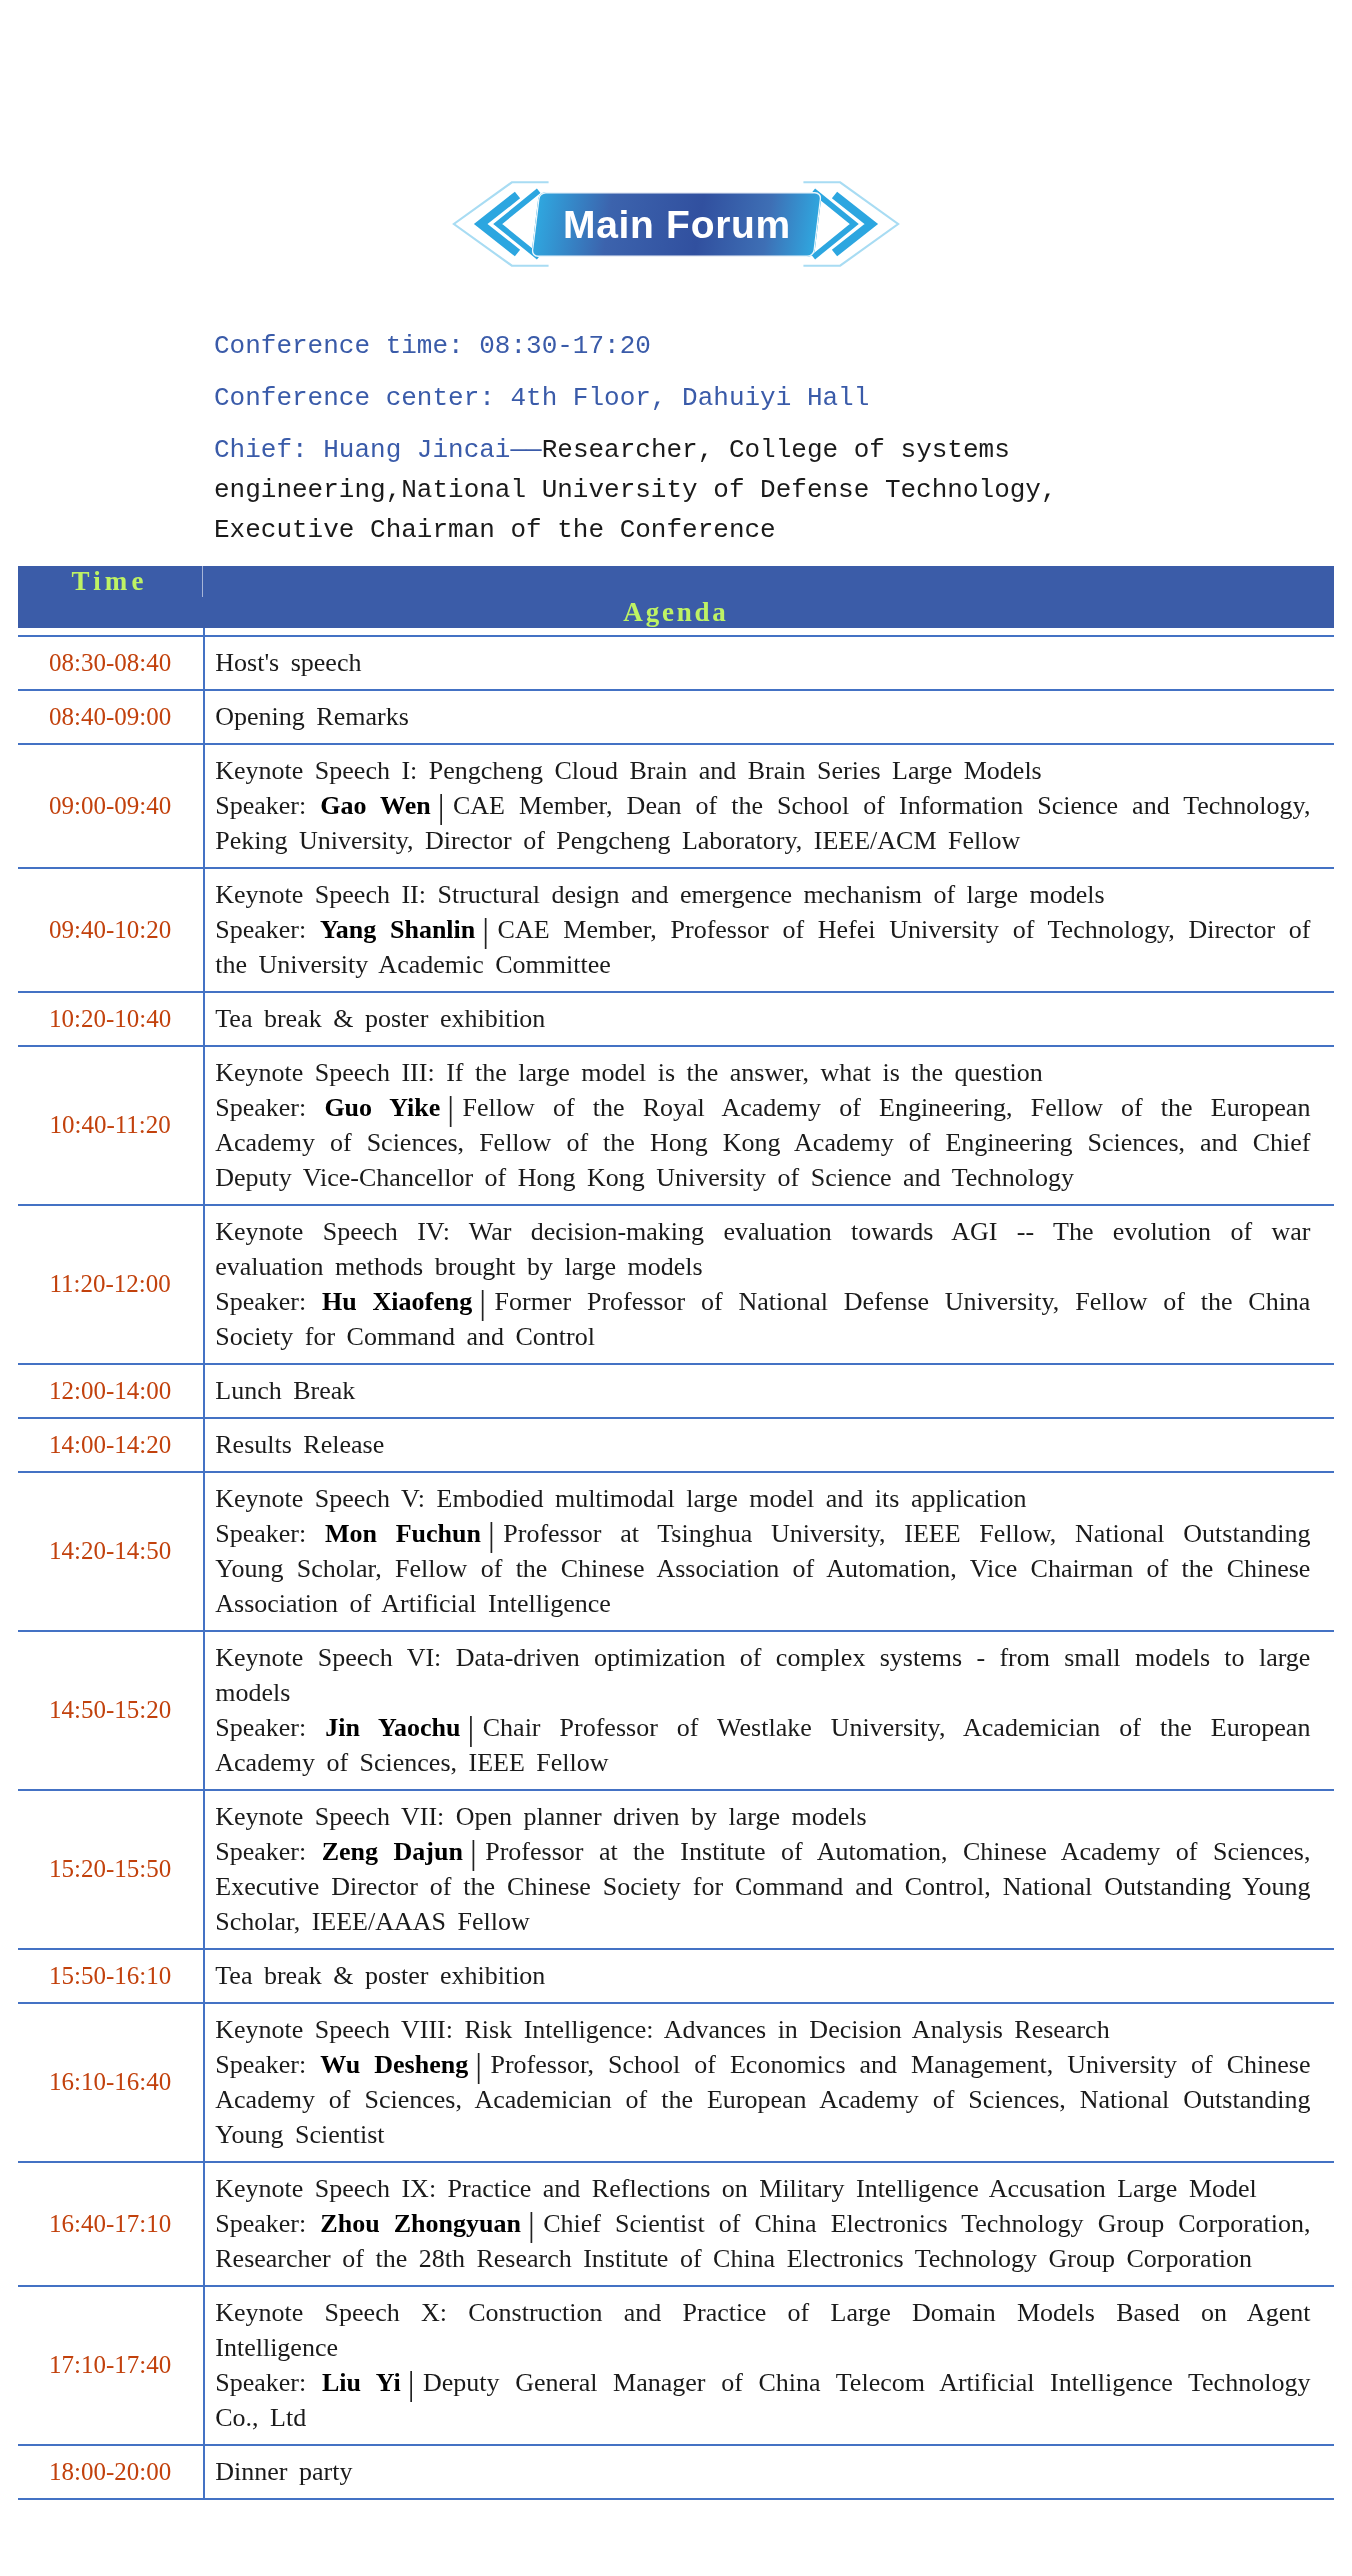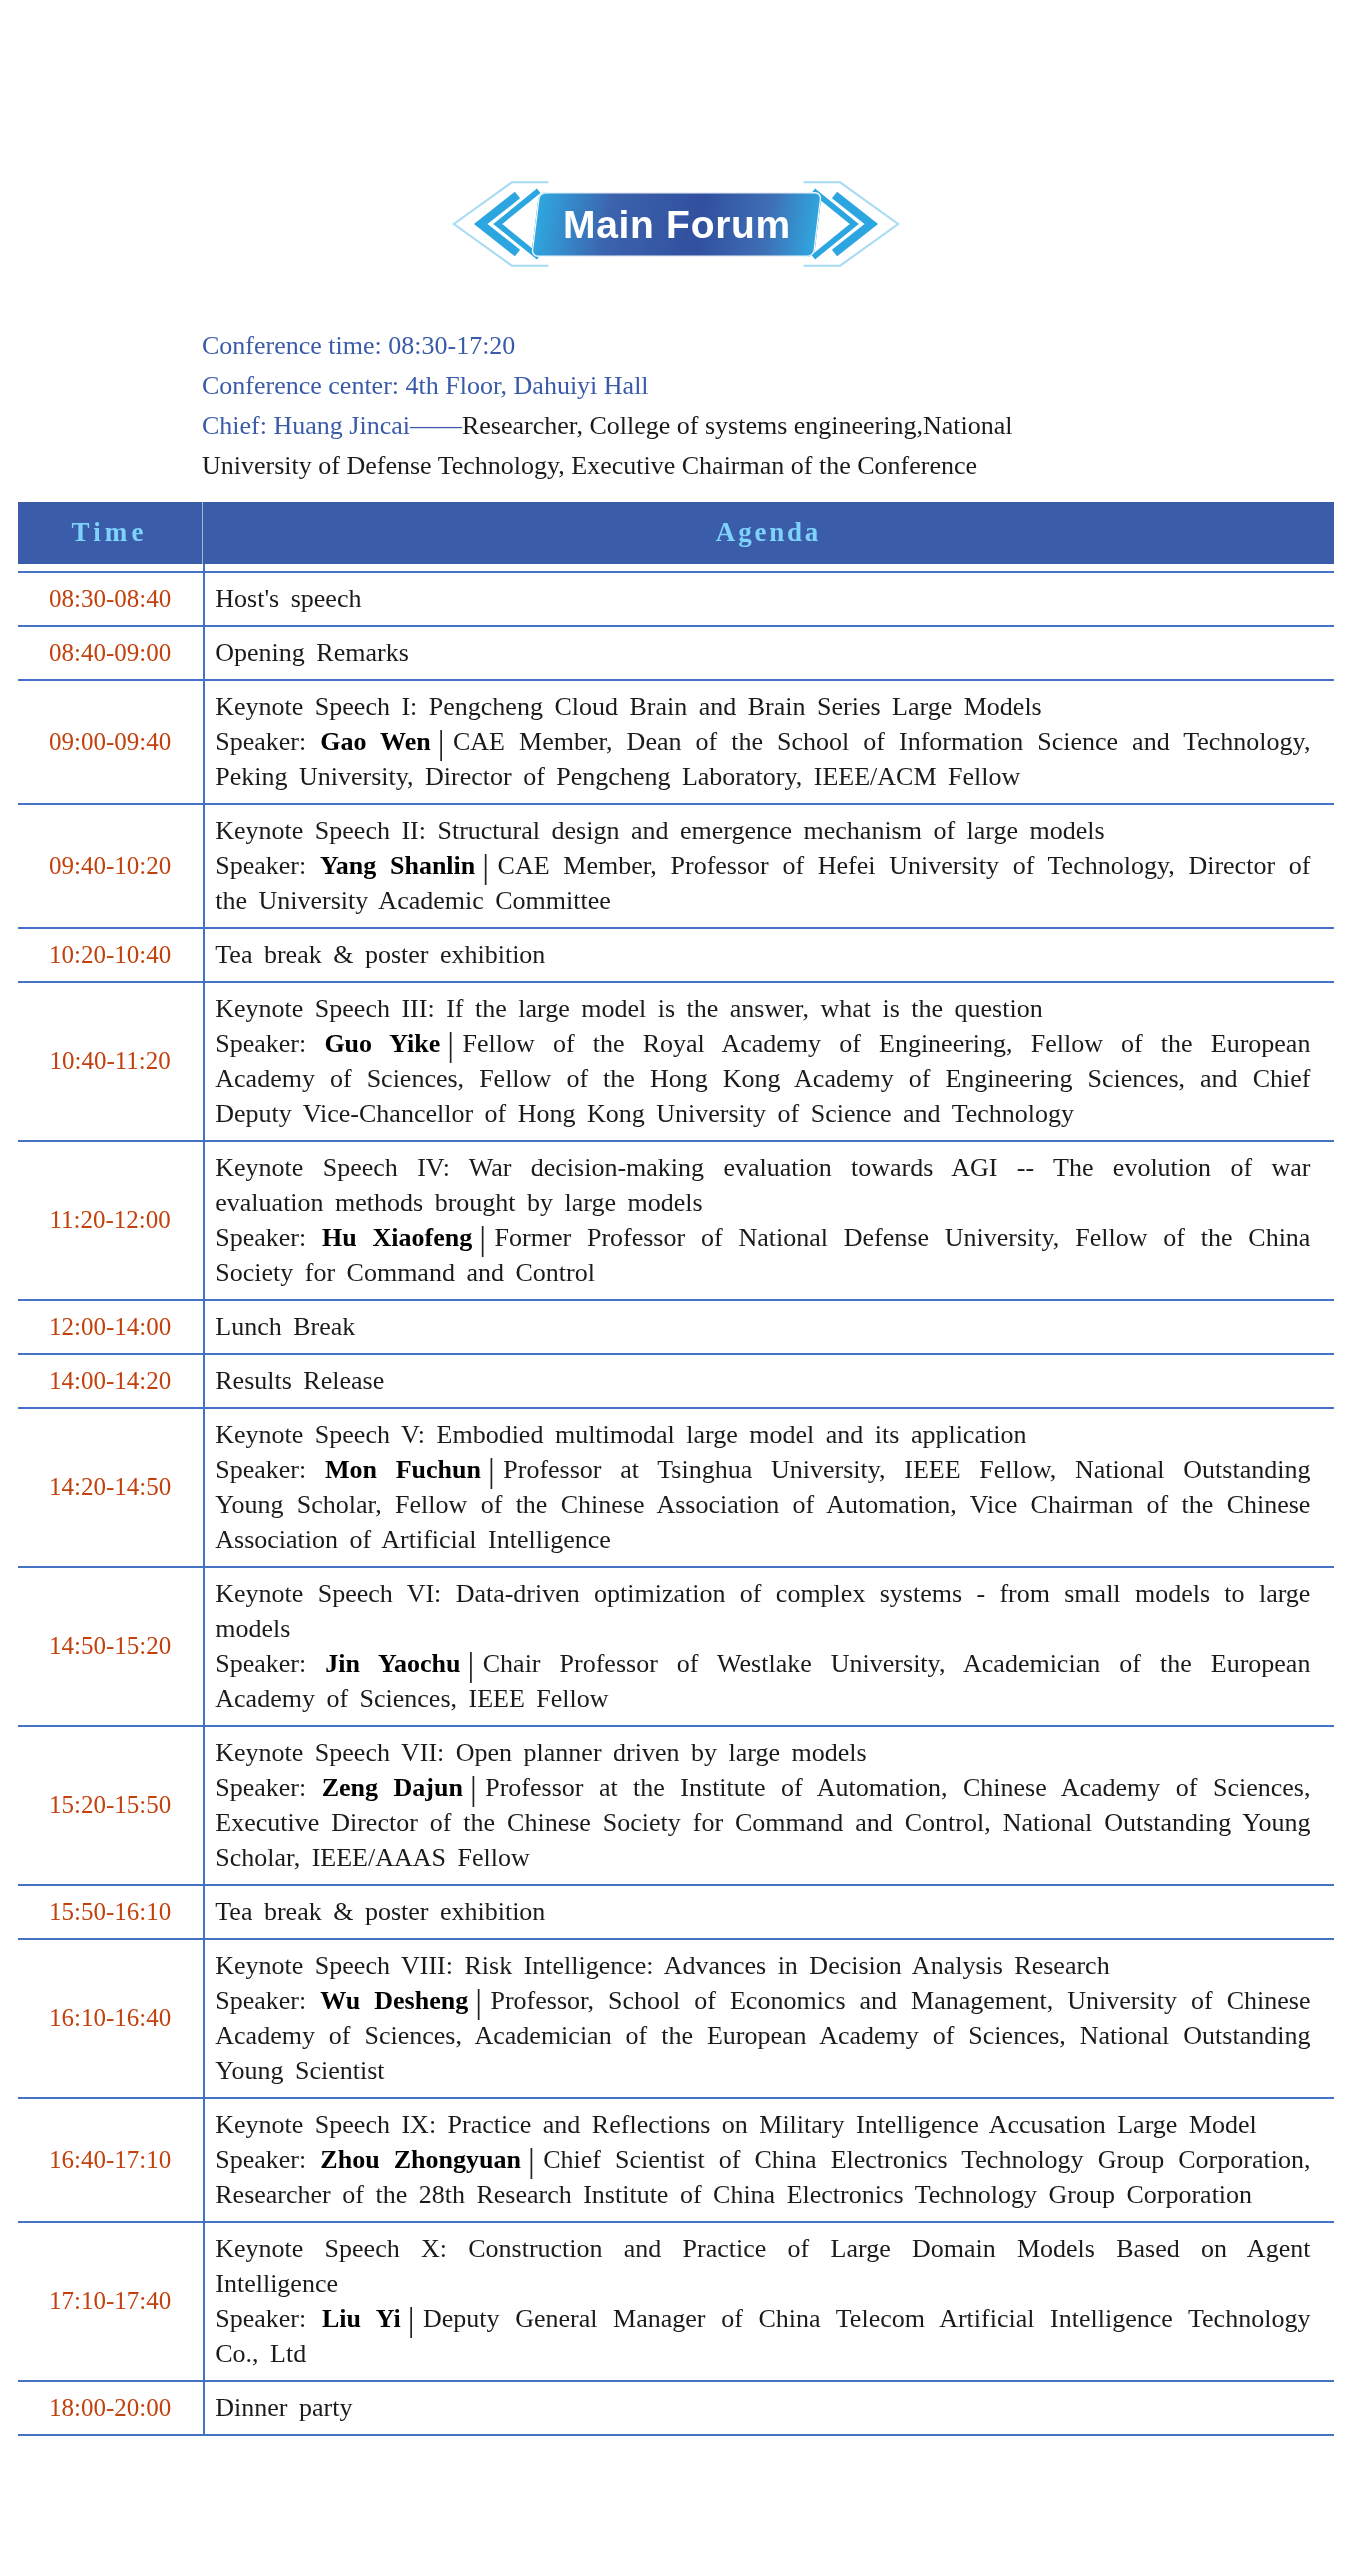--- a/index.html
+++ b/index.html
@@ -47,35 +47,36 @@
 
   
   .info {
     margin: 56px 0 0 202px;
     font-size: 26px;
     line-height: 40px;
     max-width: 895px;
   }
   .info .blue { color: #3A5BA9; }
   .info .black { color: #1a1a1a; }
-  .info p { margin: 0; }
+  .info p { margin: 12px; font-family: Liberation Mono, monospace; }
 
   
   .agenda-table {
     position: relative;
     margin: 15.5px 17.6px 0 17.6px;
   }
   .thead {
     display: flex;
     height: 62px;
     background: #3B5CA8;
-    color: #7dd3fc;
+    color: #bef264;
     font-weight: bold;
     font-size: 27px;
     align-items: center;
+    flex-direction: column;
   }
   .th-time {
     width: 185px;
     text-align: center;
     letter-spacing: 4.2px;
     border-right: 1.4px solid rgba(255,255,255,0.55);
     align-self: stretch;
     display: flex; align-items: center; justify-content: center;
   }
   .th-agenda {

